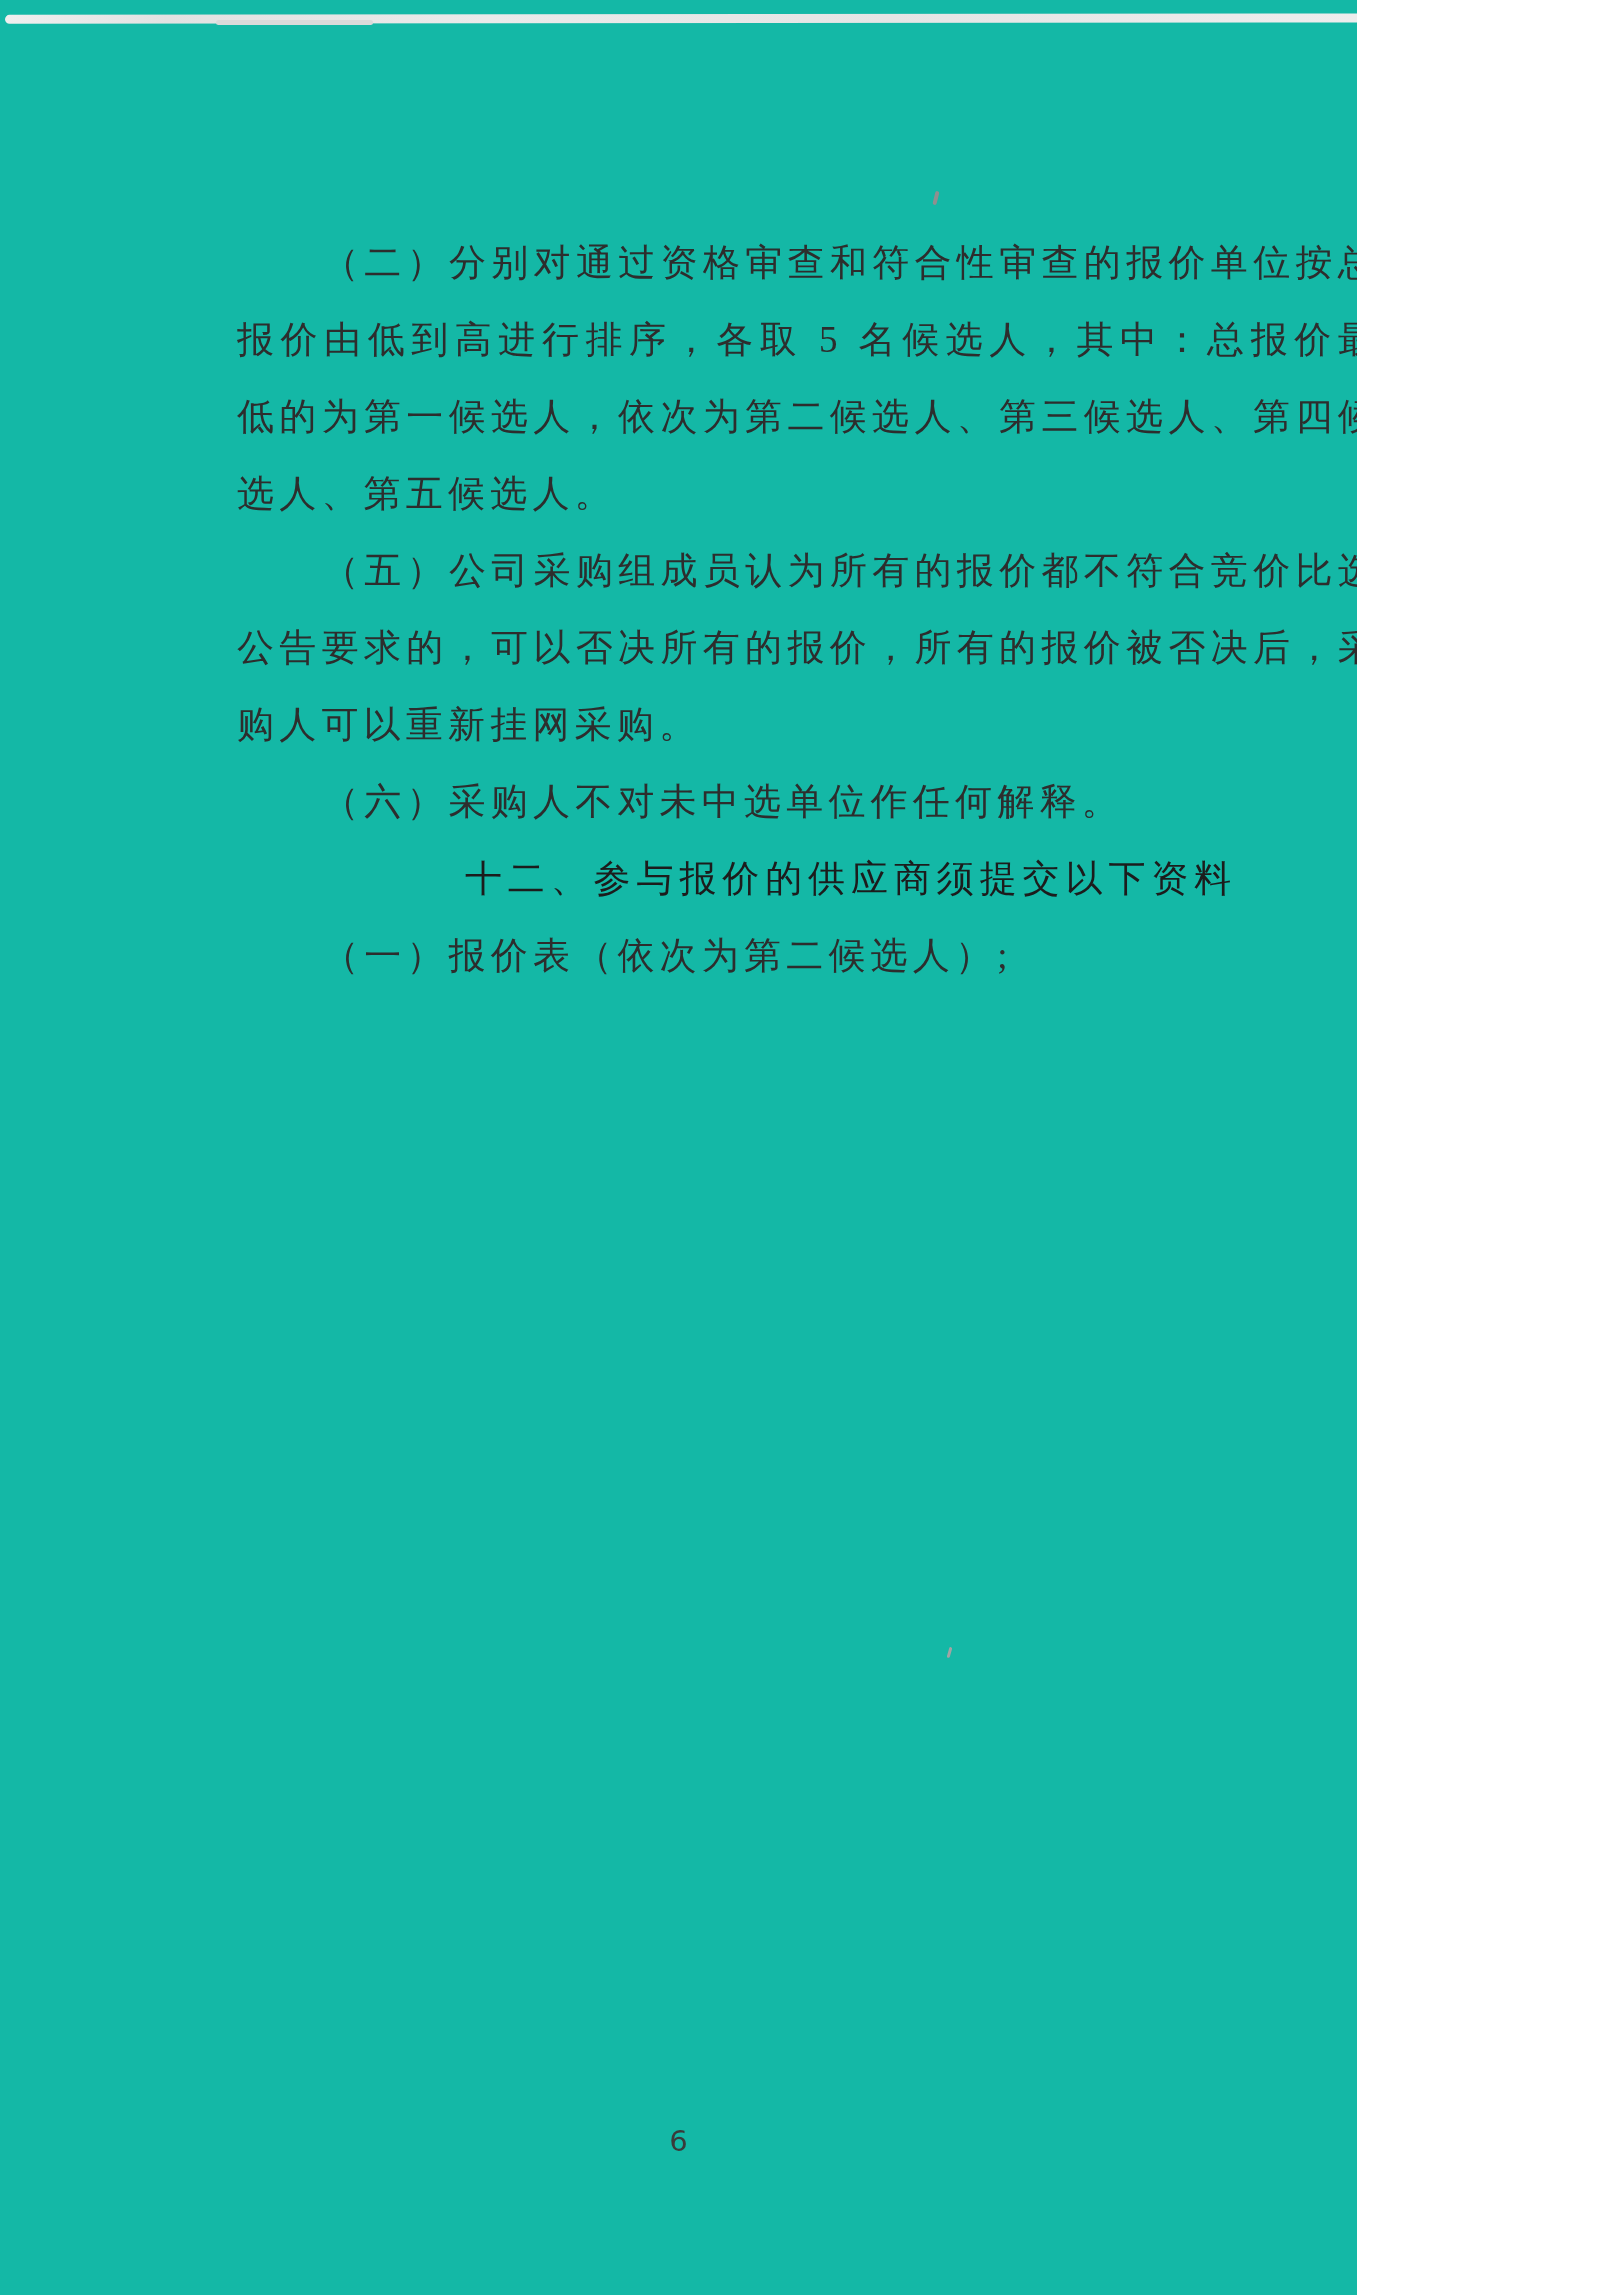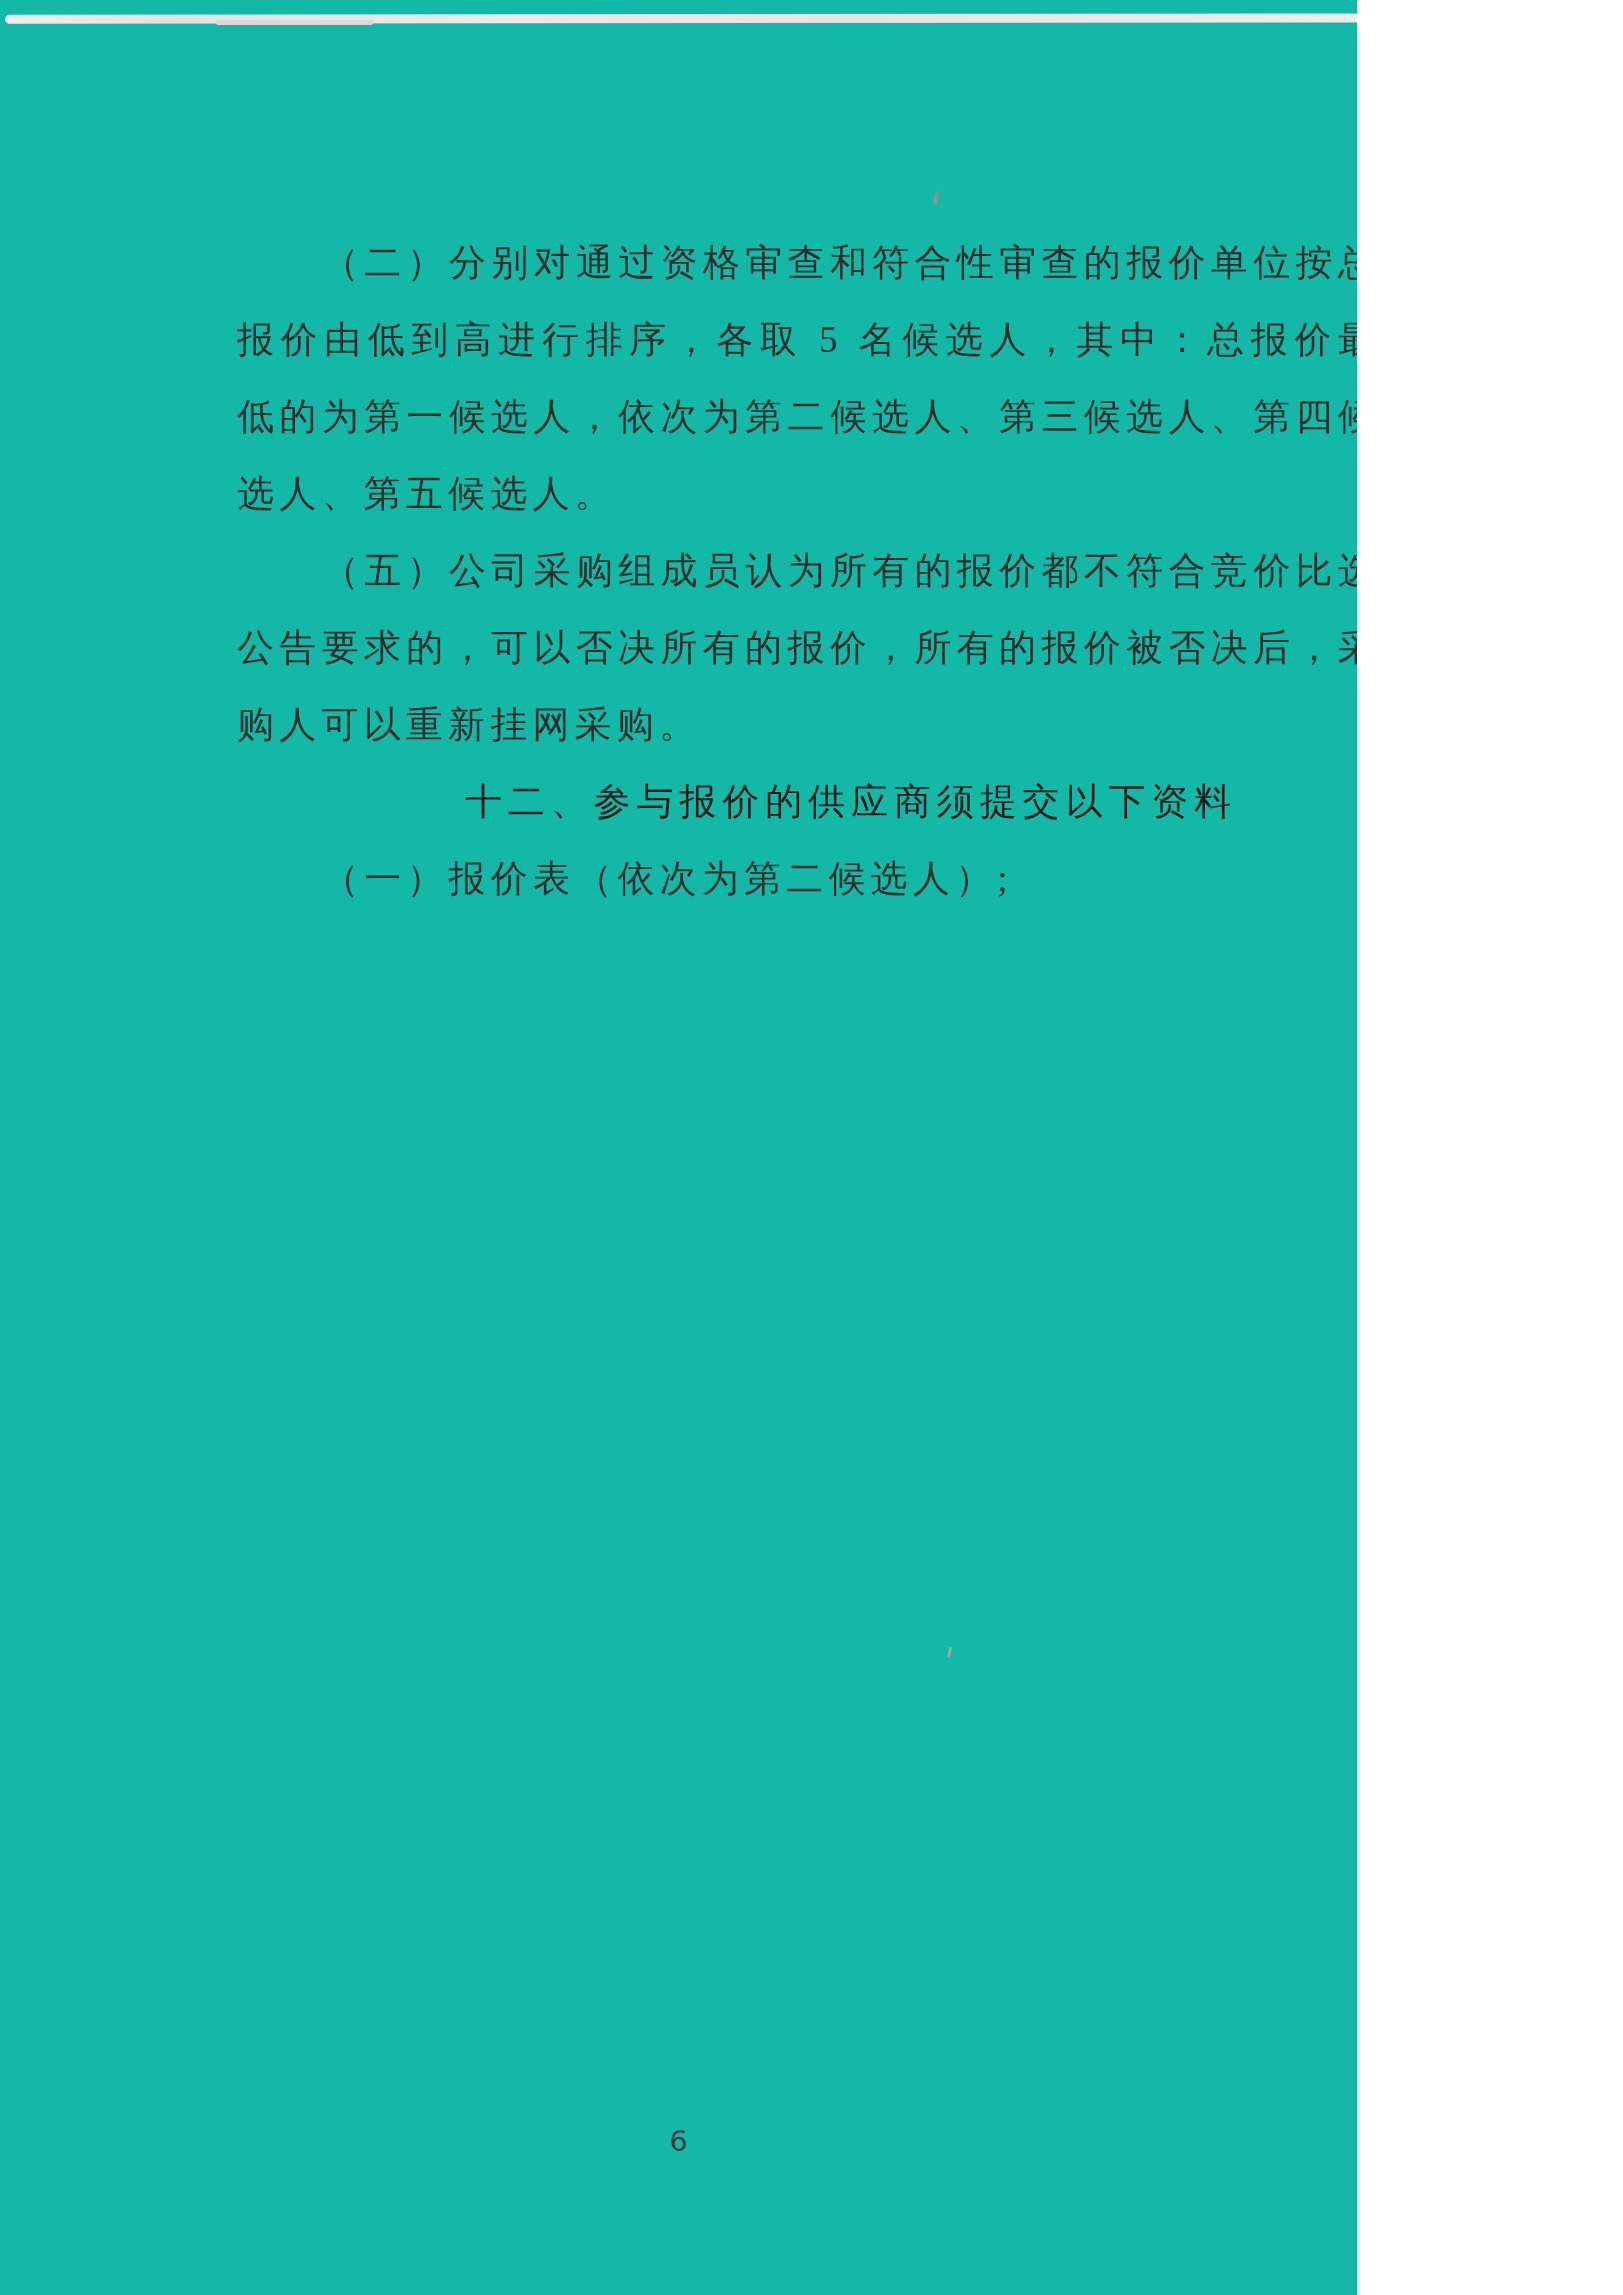--- a/index.html
+++ b/index.html
@@ -105,20 +105,21 @@
 
   <div class="scan-shadow"></div>
   <div class="scan-shadow-dark"></div>
 
   <div class="speck-1"></div>
   <div class="speck-2"></div>
 
   <div class="content">
     <p class="para">（二）分别对通过资格审查和符合性审查的报价单位按总报价由低到高进行排序，各取 5 名候选人，其中：总报价最低的为第一候选人，依次为第二候选人、第三候选人、第四候选人、第五候选人。</p>
     <p class="para">（五）公司采购组成员认为所有的报价都不符合竞价比选公告要求的，可以否决所有的报价，所有的报价被否决后，采购人可以重新挂网采购。</p>
+    <p class="para">（六）采购人不对未中选单位作任何解释。</p>
     <p class="para heading">十二、参与报价的供应商须提交以下资料</p>
     <p class="para">（一）报价表（依次为第二候选人）;</p>
   </div>
 
   <div class="page-number">6</div>
 
 </div>
 
 
 </body></html>

